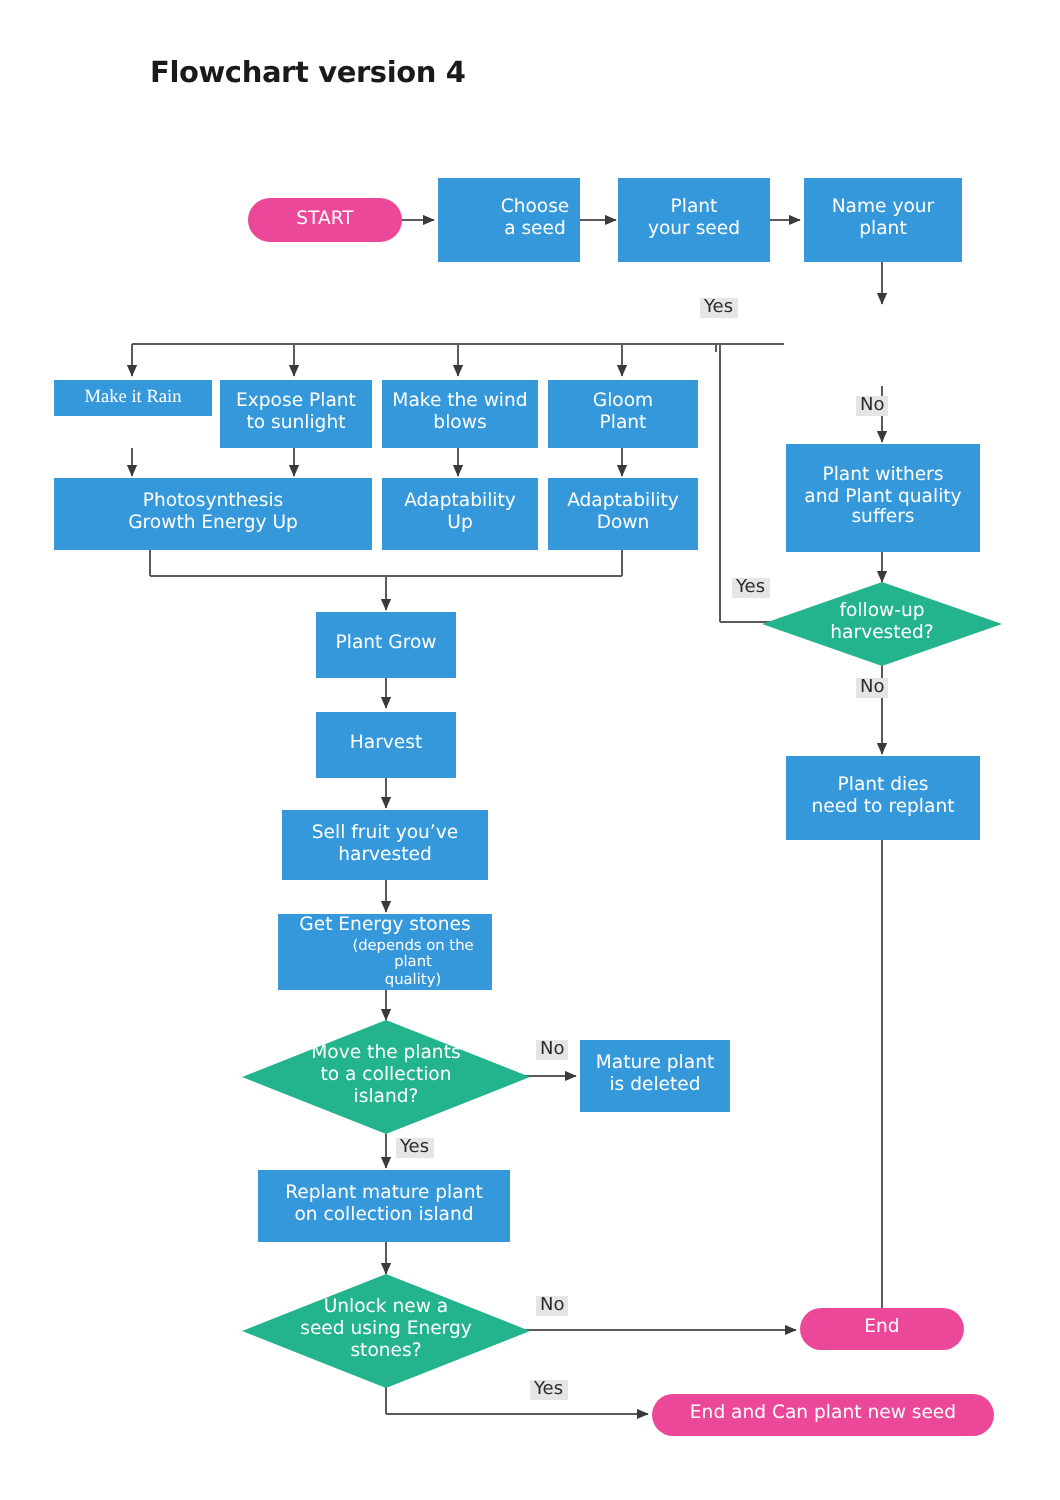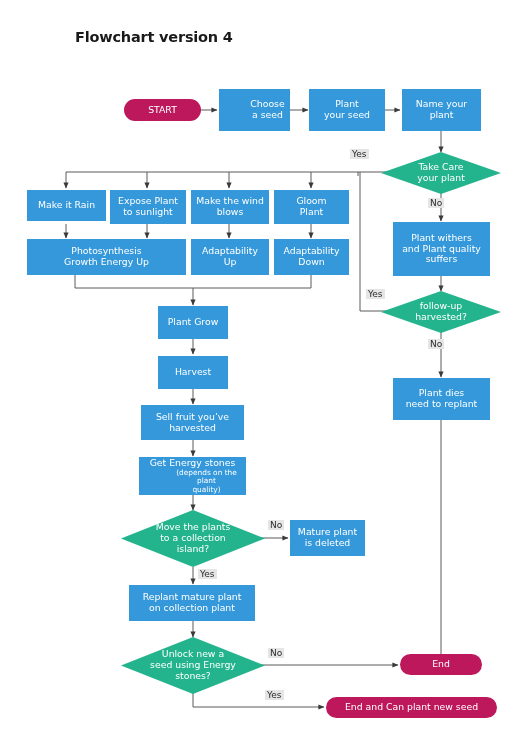--- a/index.html
+++ b/index.html
@@ -47,21 +47,21 @@
     text-align: center;
     color: #ffffff;
     line-height: 1.18;
     z-index: 3;
   }
   .proc {
     background: #3498db;
     font-size: 9.3px;
   }
   .term {
-    background: #be185d;
+    background: #ec4899;
     border-radius: 11px;
     font-size: 9.3px;
   }
   .decision {
     background: transparent;
     font-size: 9.3px;
   }
   .decision .dshape {
     position: absolute;
     left: 0; top: 0;
@@ -187,32 +187,25 @@
     </span>
   </div>
 
   <div class="node proc" style="left:402px; top:89px; width:79px; height:42px;">
     <span>
       <span>Name your</span><br>
       <span>plant</span>
     </span>
   </div>
 
-  <div class="node decision" style="left:381px; top:152px; width:120px; height:42px;">
-    <span class="dshape"></span>
-    <span class="dtext">
-      <span>Take Care</span><br>
-      <span>your plant</span>
-    </span>
-  </div>
 
   <div class="edge-label" style="left:350px; top:149px;">Yes</div>
   <div class="edge-label" style="left:428px; top:198px;">No</div>
 
-  <div class="node proc" style="left:27px; top:190px; width:79px; height:31px;">
+  <div class="node proc" style="left:27px; top:190px; width:79px; height:18px;font-family:Liberation Serif, serif;">
     <span>Make it Rain</span>
   </div>
 
   <div class="node proc" style="left:110px; top:190px; width:76px; height:34px;">
     <span>
       <span>Expose Plant</span><br>
       <span>to sunlight</span>
     </span>
   </div>
 
@@ -315,21 +308,21 @@
   <div class="node proc" style="left:290px; top:520px; width:75px; height:36px;">
     <span>
       <span>Mature plant</span><br>
       <span>is deleted</span>
     </span>
   </div>
 
   <div class="node proc" style="left:129px; top:585px; width:126px; height:36px;">
     <span>
       <span>Replant mature plant</span><br>
-      <span>on collection plant</span>
+      <span>on collection island</span>
     </span>
   </div>
 
   <div class="node decision" style="left:121px; top:637px; width:144px; height:57px;">
     <span class="dshape"></span>
     <span class="dtext">
       <span>Unlock new a</span><br>
       <span>seed using Energy</span><br>
       <span>stones?</span>
     </span>

